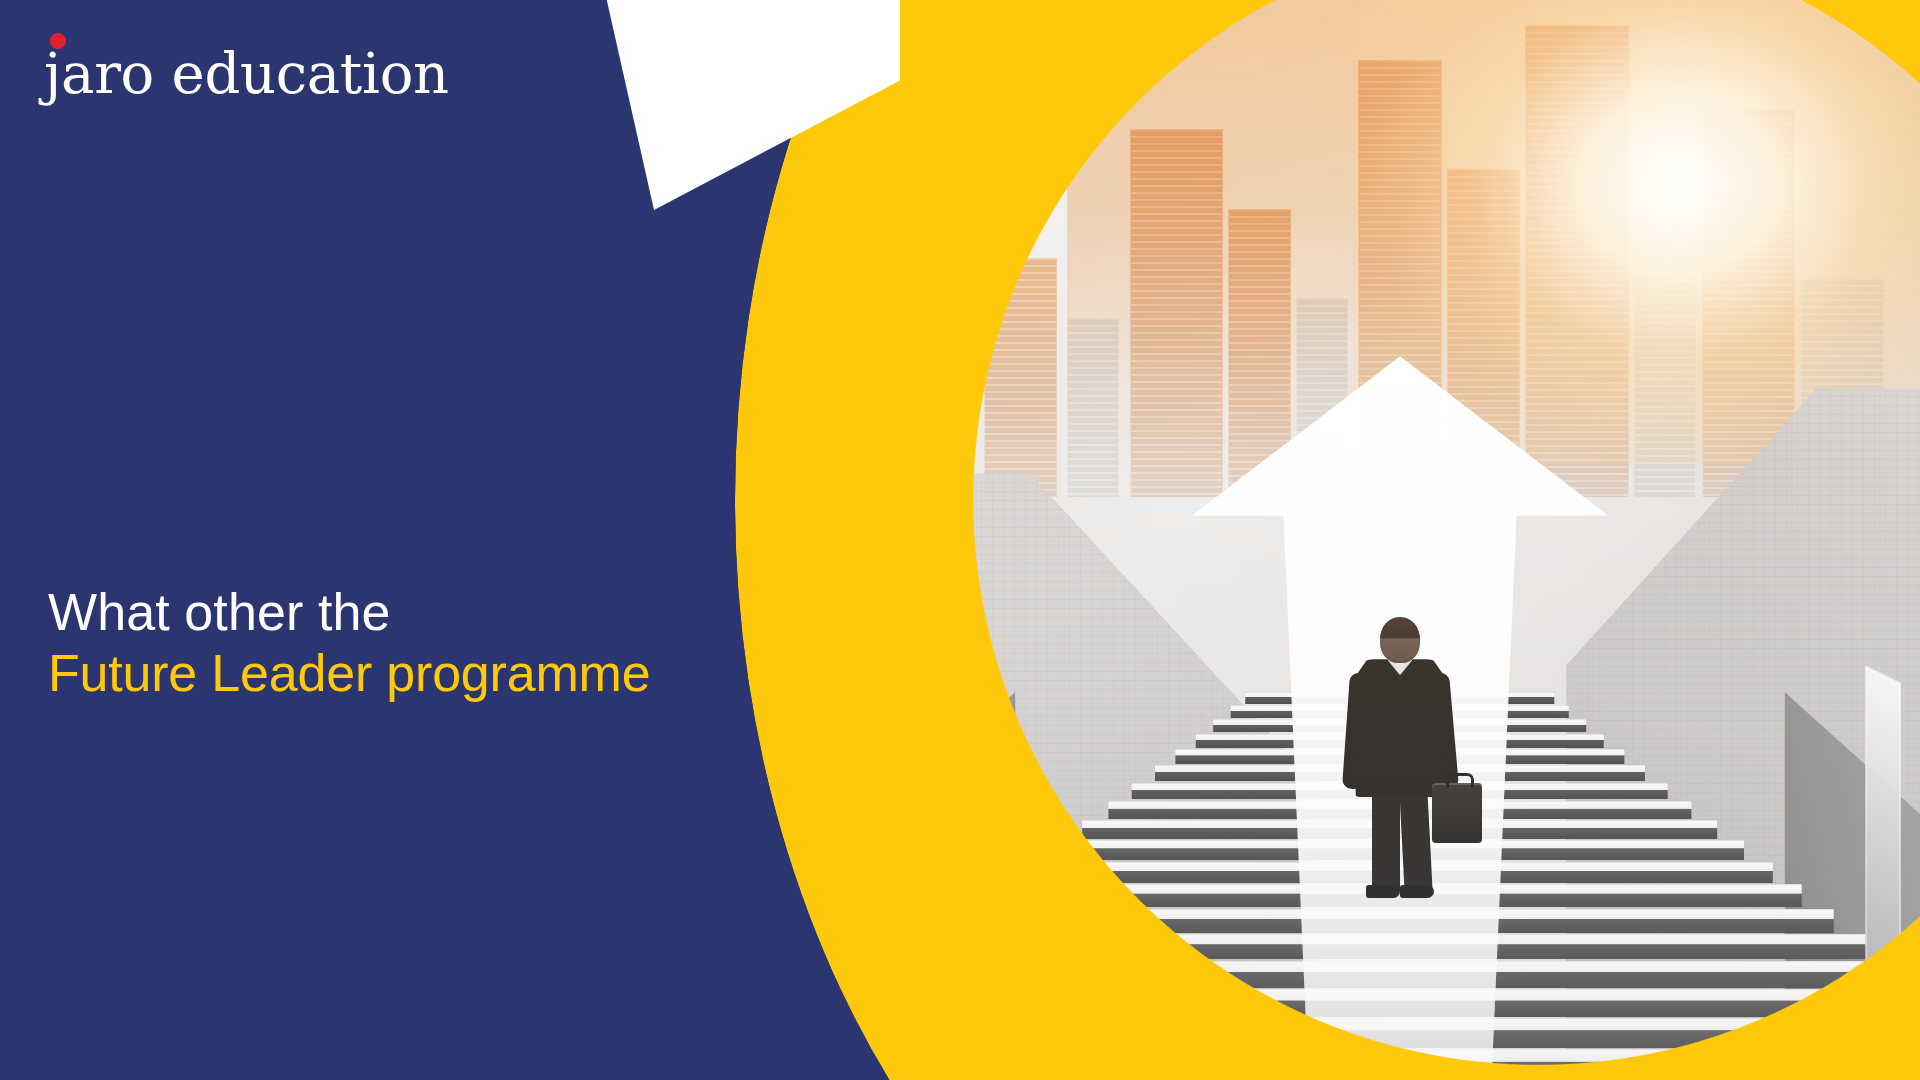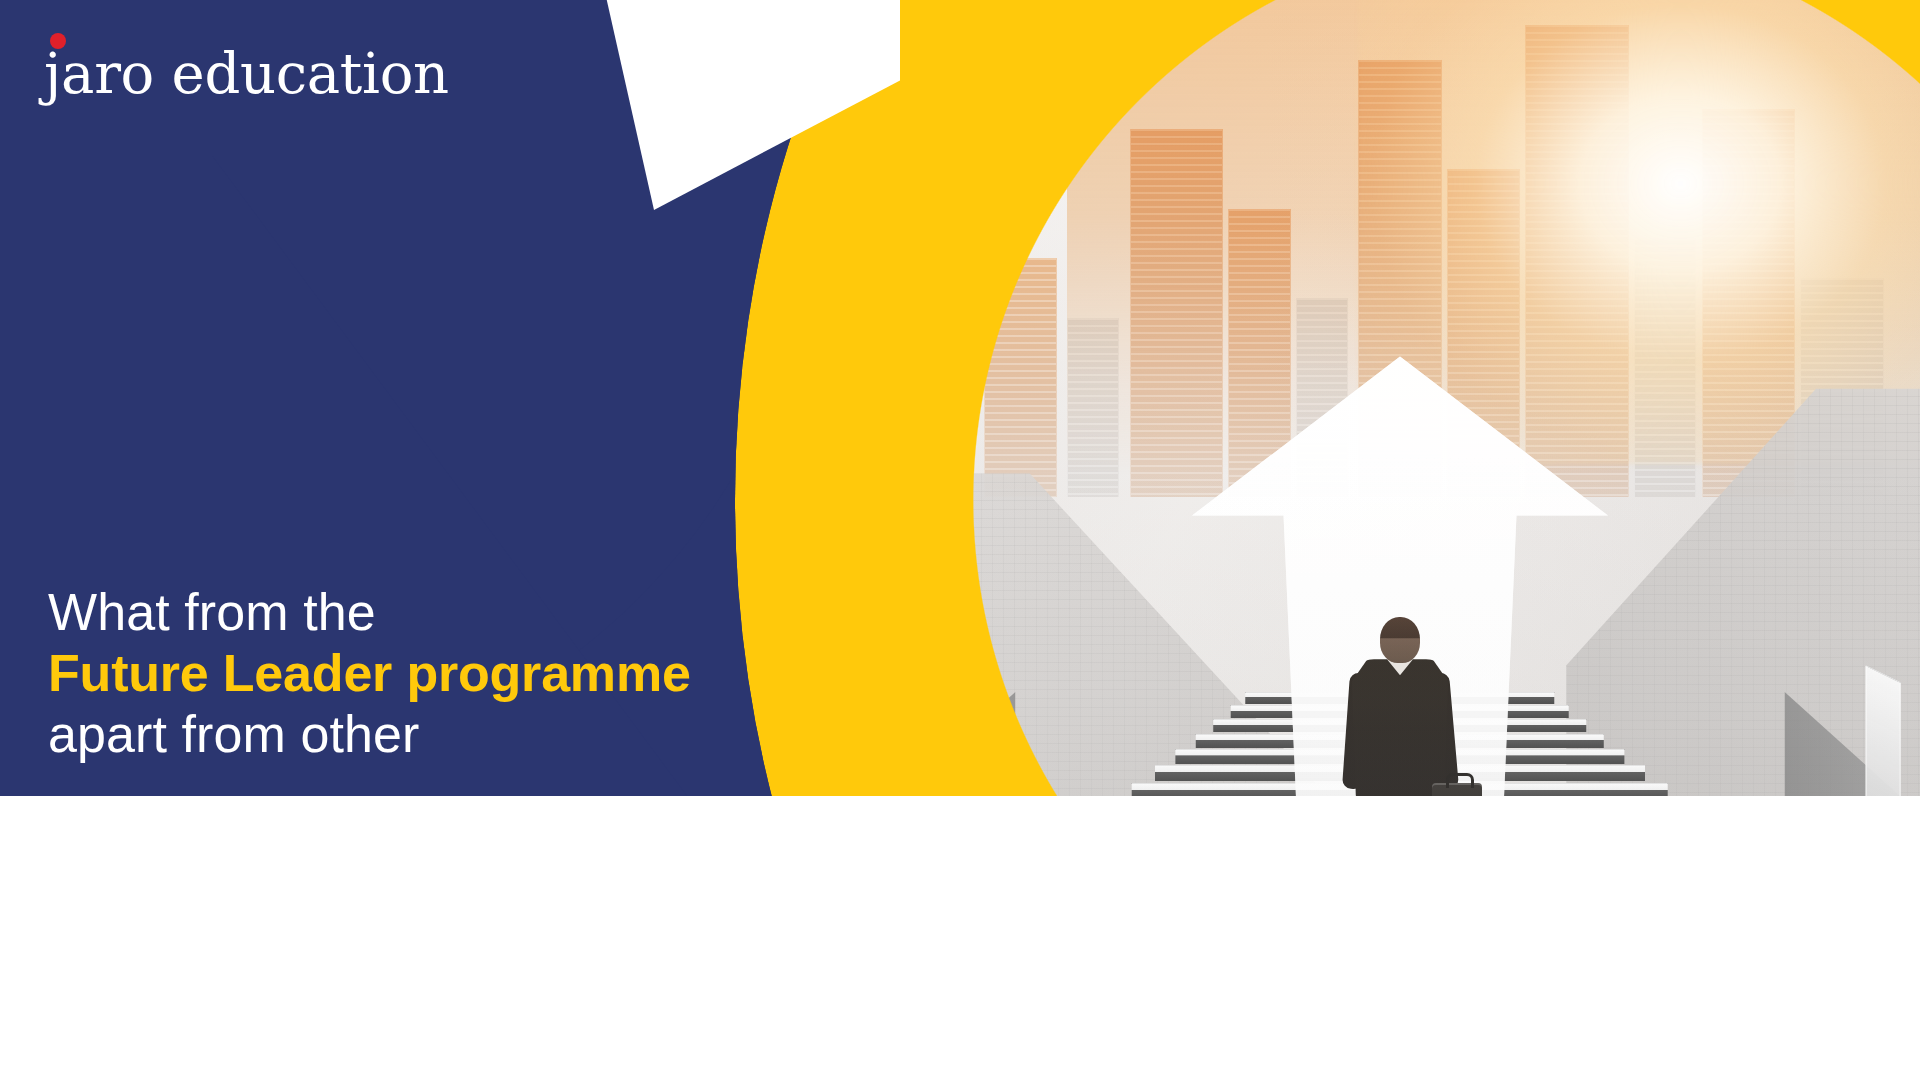--- a/index.html
+++ b/index.html
@@ -7,21 +7,21 @@
 
   html, body {
     width:1920px; height:1080px;
     overflow:hidden;
     background:#ffffff;
     font-family:"Liberation Sans", sans-serif;
   }
 
   .slide {
     position:relative;
-    width:1920px; height:796px;
+    width:1920px; height:1080px;
     overflow:hidden;
     background:#0f766e;
   }
 
   
   .photo-layer {
     position:absolute;
     left:880px; top:0;
     width:1040px; height:1080px;
     overflow:hidden;
@@ -293,21 +293,21 @@
   .hl-line {
     font-size:52px;
     line-height:1.17;
     color:#ffffff;
     font-weight:300;
     letter-spacing:0.1px;
     white-space:nowrap;
   }
   .hl-line.accent {
     color:#ffc90b;
-    font-weight:700;
+    font-weight:400;
     letter-spacing:-0.2px;
   }
 </style>
 </head>
 <body>
 
 <div class="slide">
 
   <div class="photo-layer">
     <div class="photo-base"></div>
@@ -385,18 +385,17 @@
   <div class="white-notch"></div>
 
   <div class="logo">
     <div class="logo-wordmark">
       <span class="logo-dot"></span>
       <span>jaro education</span>
     </div>
   </div>
 
   <div class="headline">
-    <div class="hl-line">What from the</div>
+    <div class="hl-line">What other the</div>
     <div class="hl-line accent">Future Leader programme</div>
-    <div class="hl-line">apart from other</div>
   </div>
 
 </div>
 
 </body></html>

